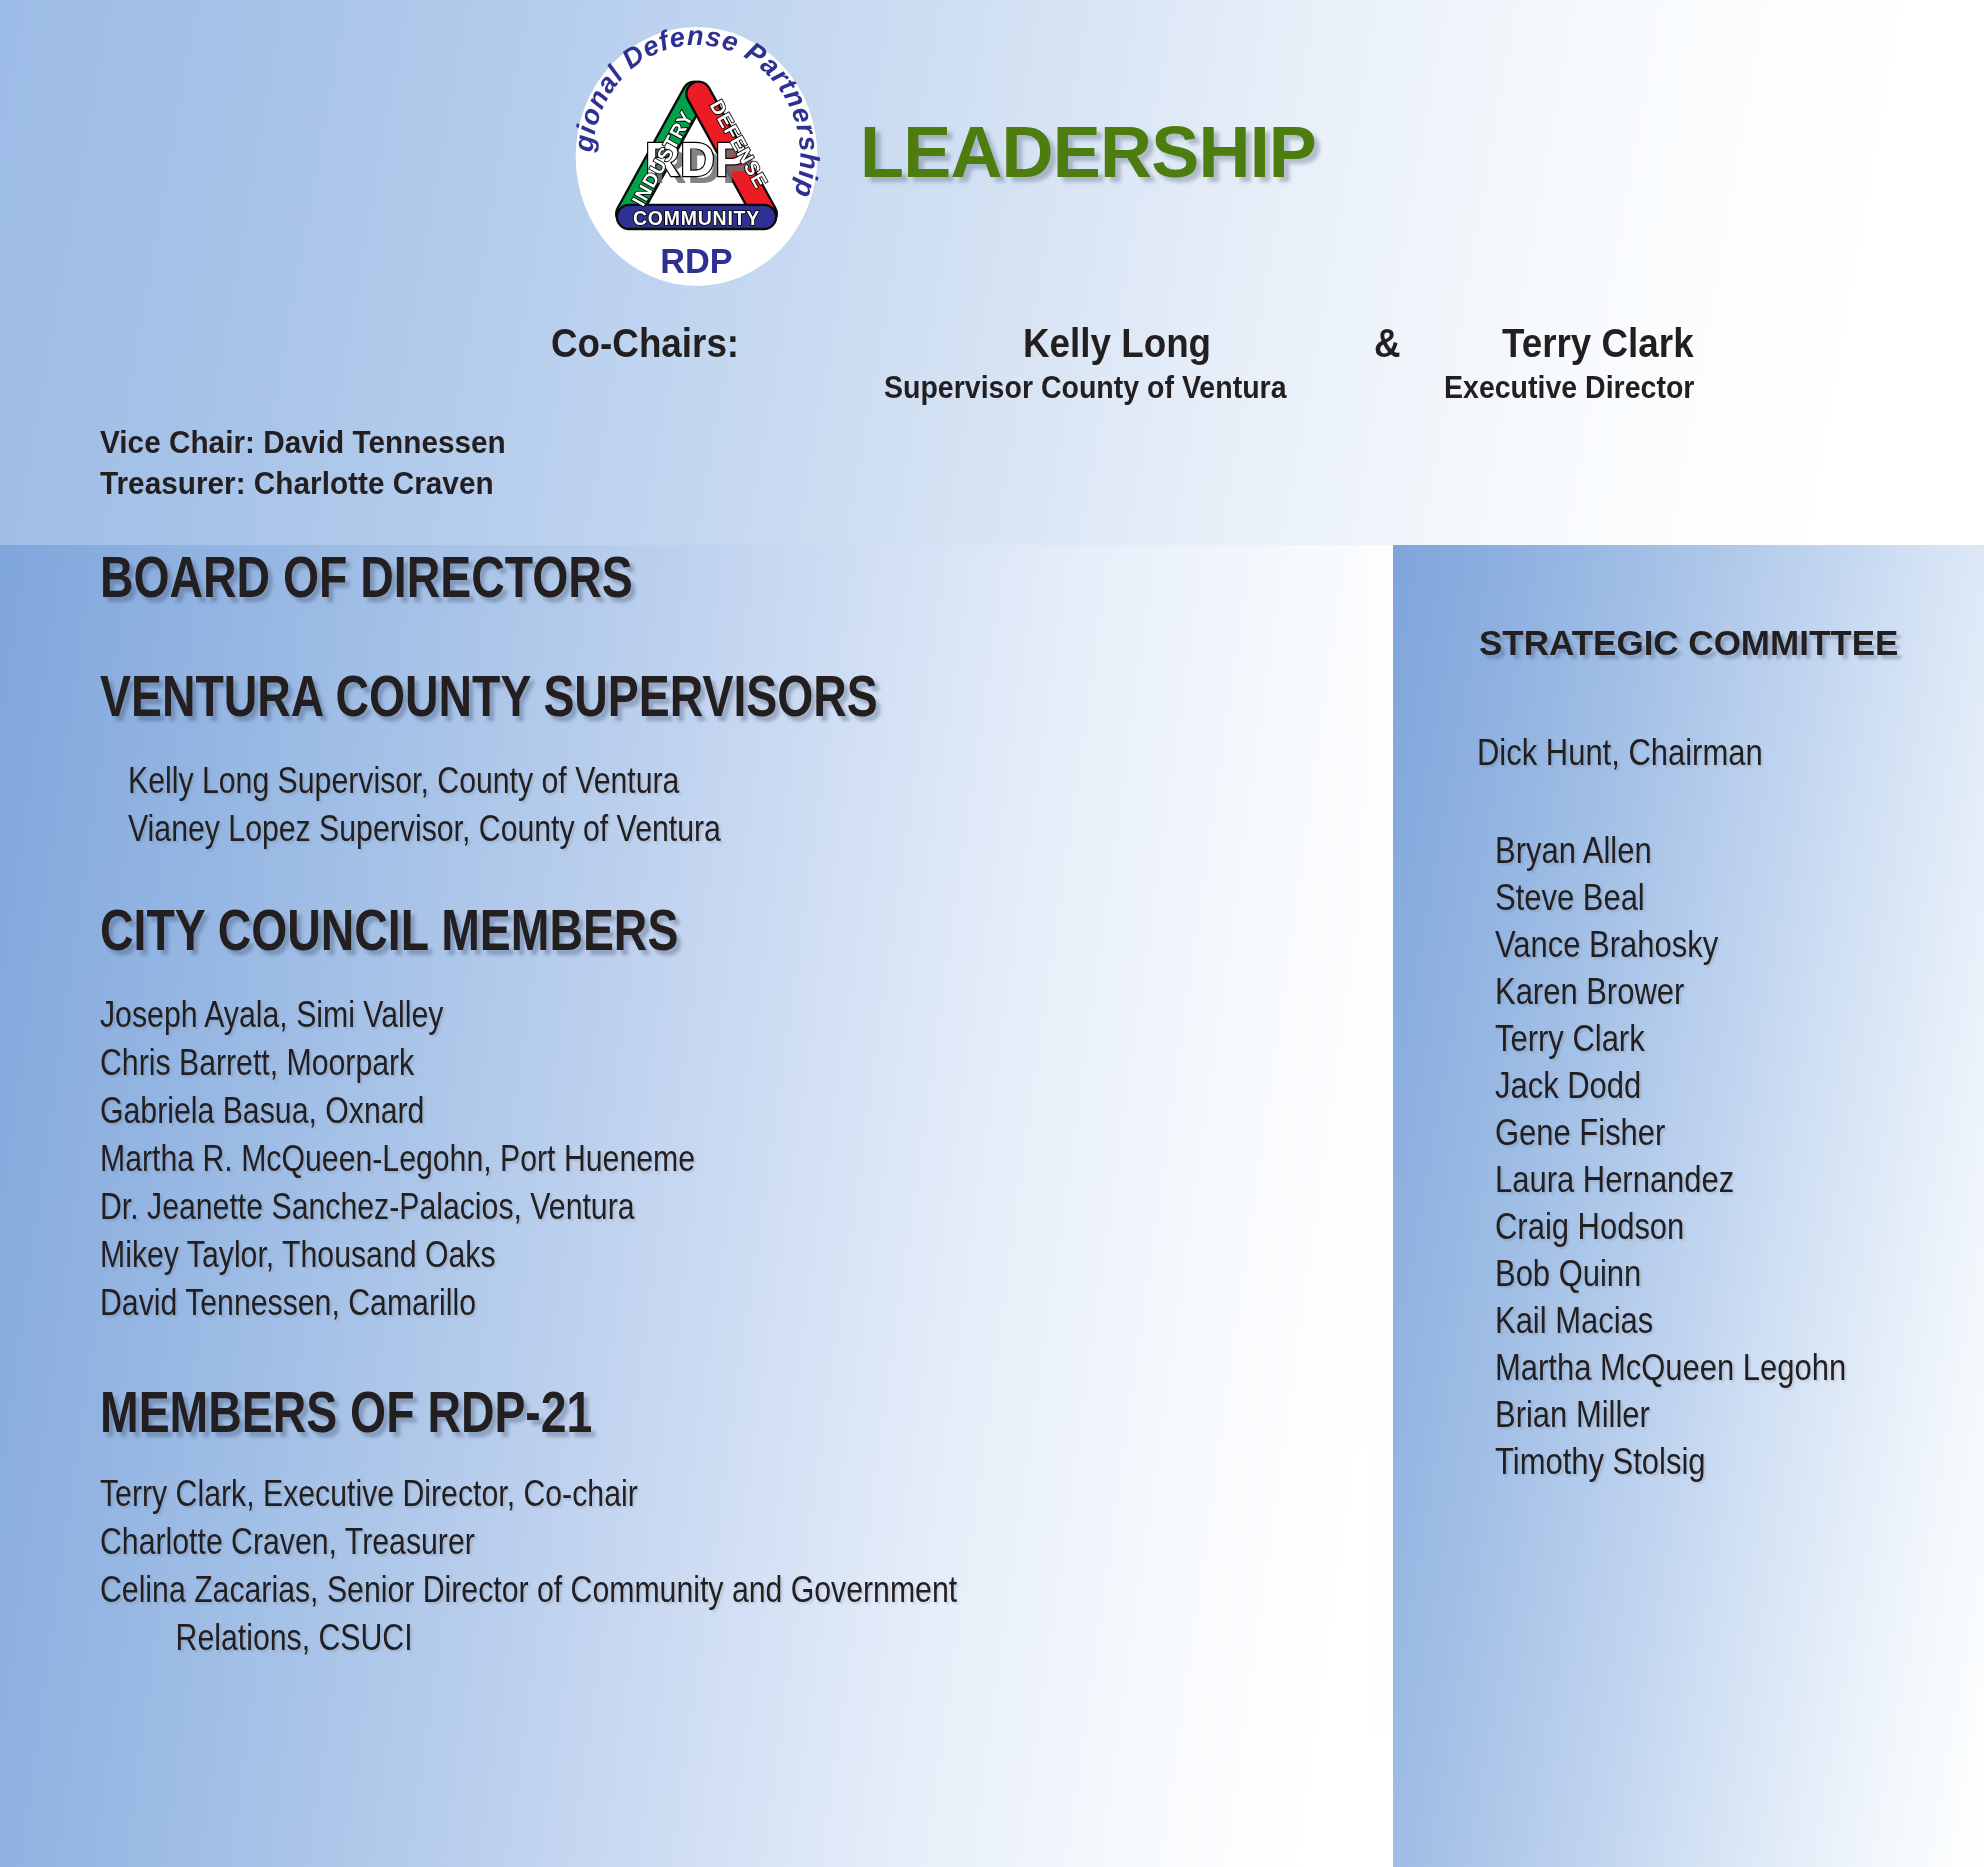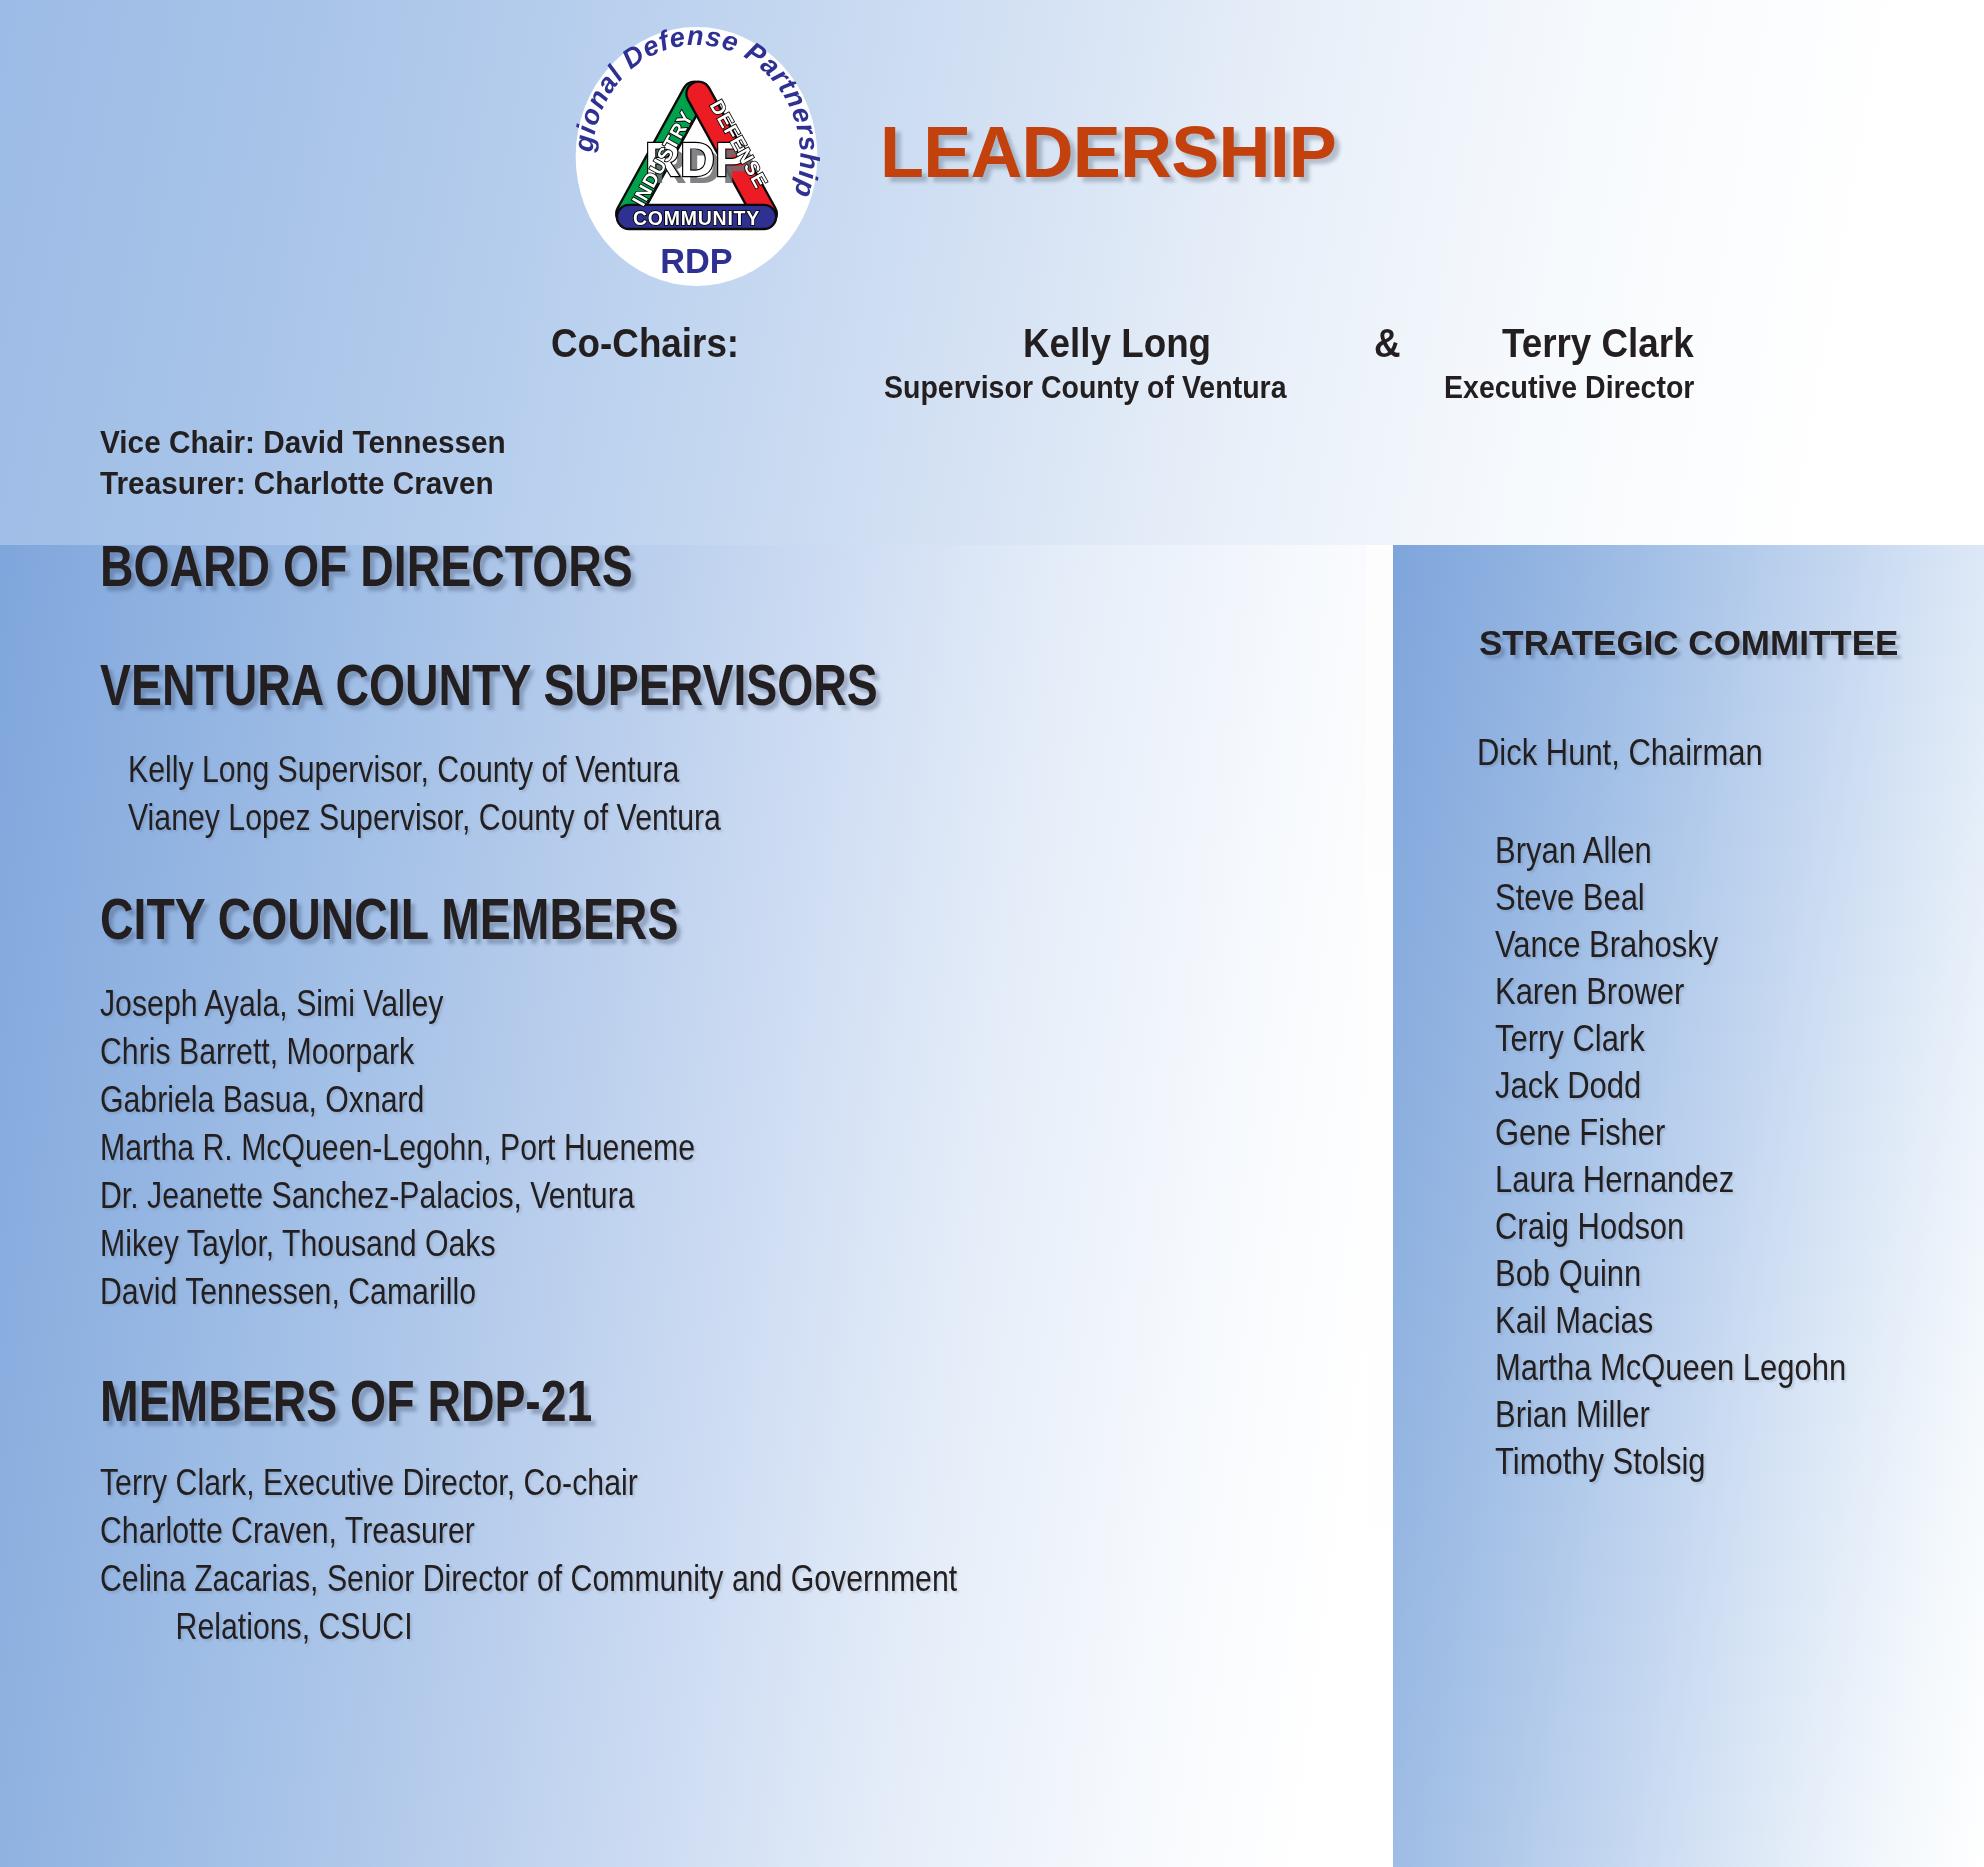--- a/index.html
+++ b/index.html
@@ -25,39 +25,38 @@
     position:absolute;left:1393px;top:545px;width:592px;height:1323px;
     background:linear-gradient(100deg,#7ea5db 0%,#8db0e0 14%,#a3c0e6 32%,#c0d4ef 52%,#dee9f7 72%,#f3f8fc 88%,#ffffff 100%);
   }
   .bg-gap{
     position:absolute;left:1366px;top:545px;width:27px;height:1323px;
     background:linear-gradient(180deg,#fdfdfe 0%,#ffffff 100%);
   }
 
   #leadership-title{
     position:absolute;left:860px;top:111px;
-    font-size:72px;font-weight:bold;color:#c2410c;letter-spacing:-0.8px;
+    font-size:72px;font-weight:bold;color:#4d7c0f;letter-spacing:-0.8px;
     text-shadow:5.4px 5.4px 3.9px rgba(60,75,100,0.30);
     white-space:nowrap;
-    margin-left:20px;
   }
 
   .hdr-line{position:absolute;font-weight:bold;color:#231f20;white-space:nowrap;}
   #cochairs-label{left:551px;top:321px;font-size:40px;transform:scaleX(.92);transform-origin:left top;}
   #cochair-1-name{left:1023px;top:321px;font-size:40px;transform:scaleX(.92);transform-origin:left top;}
   #amp{left:1374px;top:321px;font-size:40px;transform:scaleX(.92);transform-origin:left top;}
   #cochair-2-name{left:1502px;top:321px;font-size:40px;transform:scaleX(.92);transform-origin:left top;}
   #cochair-1-title{left:884px;top:370px;font-size:31px;transform:scaleX(.92);transform-origin:left top;}
   #cochair-2-title{left:1444px;top:370px;font-size:31px;transform:scaleX(.92);transform-origin:left top;}
 
   #vice-chair{position:absolute;left:100px;top:424px;font-size:32px;font-weight:bold;color:#231f20;white-space:nowrap;transform:scaleX(.93);transform-origin:left top;}
   #treasurer{position:absolute;left:100px;top:465px;font-size:32px;font-weight:bold;color:#231f20;white-space:nowrap;transform:scaleX(.93);transform-origin:left top;}
 
   
-  #left-col{position:absolute;left:0;top:519px;width:1366px;height:1323px;}
+  #left-col{position:absolute;left:0;top:530px;width:1366px;height:1323px;}
   .sec-head{
     position:absolute;color:#231f20;font-weight:bold;white-space:nowrap;
     text-shadow:5.4px 5.4px 3.9px rgba(50,65,95,0.32);
     transform:scaleX(.80);transform-origin:left top;
   }
   #h-board{left:100px;top:12.5px;font-size:58px;}
   #h-supervisors{left:100px;top:132px;font-size:58px;}
   #h-council{left:100px;top:366px;font-size:58px;}
   #h-members{left:100px;top:848px;font-size:58px;}
 

